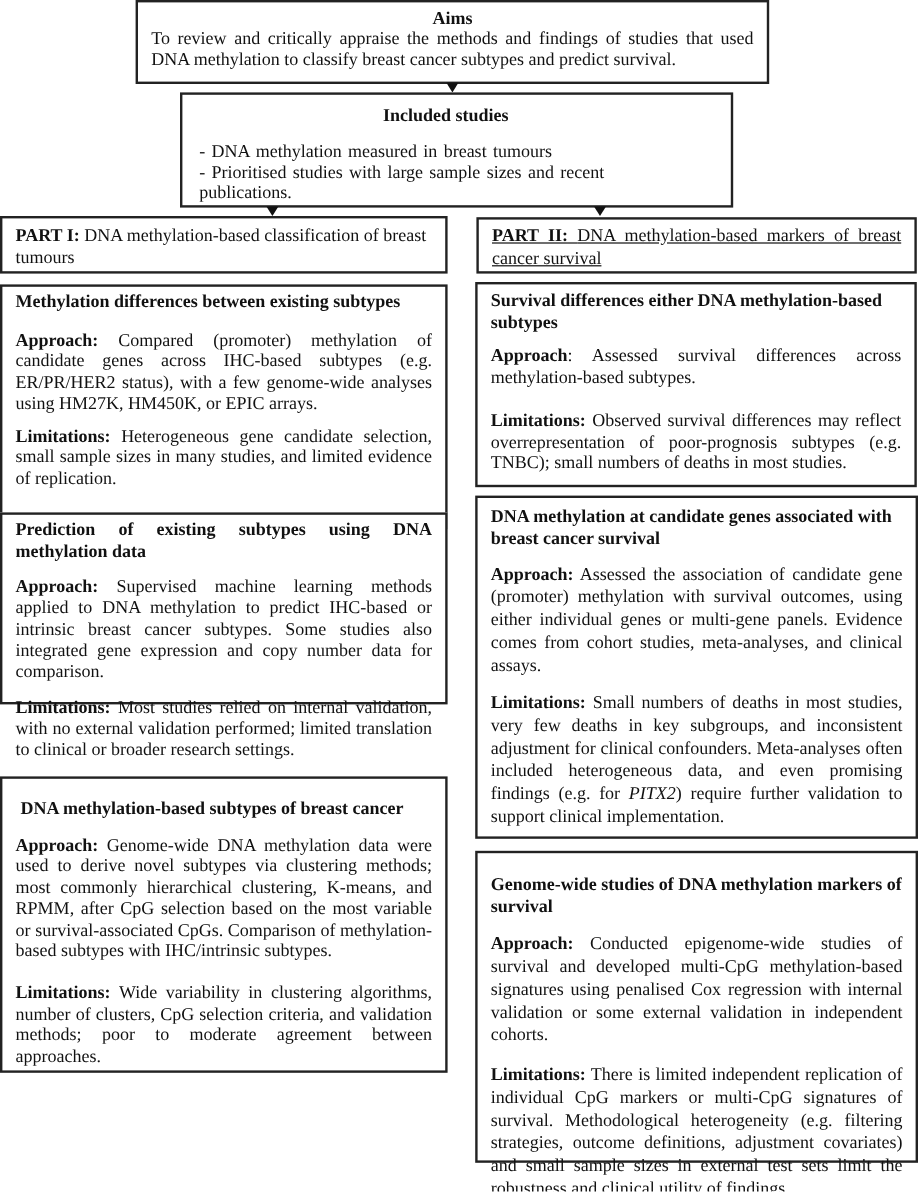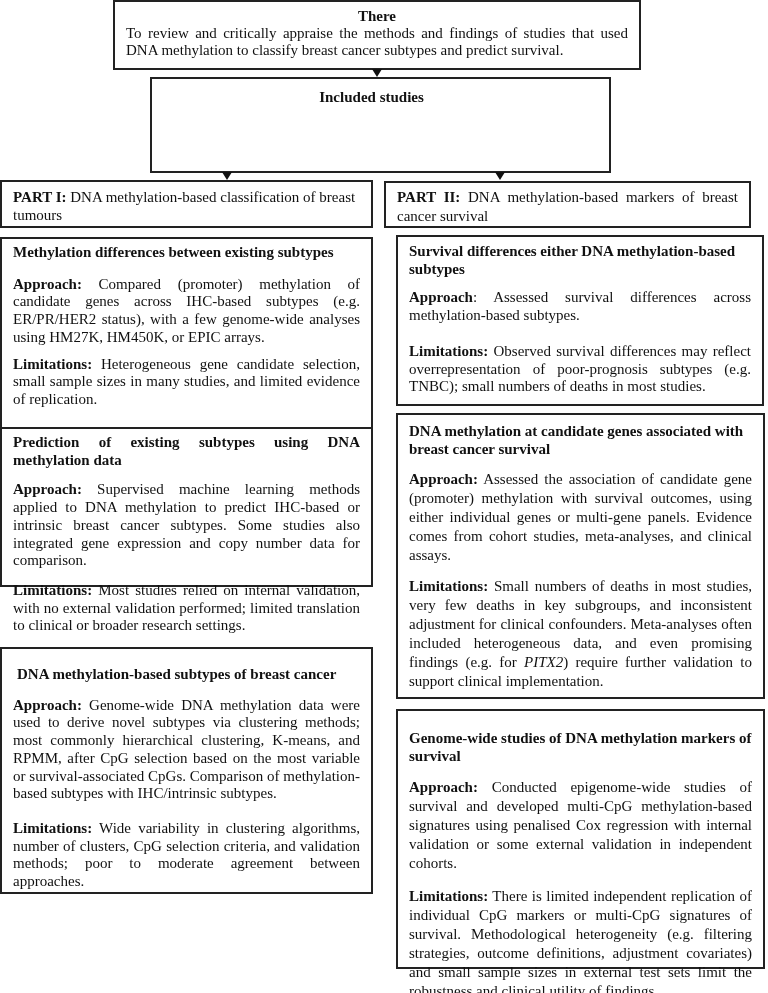--- a/index.html
+++ b/index.html
@@ -35,21 +35,21 @@
     .sec-title { font-weight: bold; }
     .para { }
     
     #aims { left: 113px; top: 0px; width: 528px; height: 70px; line-height: 17px; padding-top: 6px; }
     #aims .body-text { text-align: justify; text-align-last: left; }
     #included { left: 150px; top: 77px; width: 461px; height: 96px; line-height: 17px; padding: 10px 32px 0 14px; }
     #included ul { list-style: none; margin: 13px 0 0 0; padding: 0; text-align: left; word-spacing: 1.5px; }
     #included li { margin: 0; }
     
     #part1 { left: 0px; top: 180px; width: 373px; height: 48px; line-height: 18px; padding-top: 6px; text-align: left; }
-    #part2 { left: 384px; top: 181px; width: 367px; height: 47px; line-height: 19px; padding-top: 5px; }
+    #part2 { left: 397px; top: 181px; width: 367px; height: 47px; line-height: 19px; padding-top: 5px; text-decoration: underline; }
     
     #l1 { left: 0px; top: 237px; width: 373px; height: 204px; line-height: 17.7px; padding-top: 5px; }
     #l1 .sec-title { margin-bottom: 14px; }
     #l1 .para + .para { margin-top: 9px; }
     #l2 { left: 0px; top: 427px; width: 373px; height: 160px; line-height: 17.7px; padding-top: 5px; }
     #l2 .sec-title { margin-bottom: 12px; text-align: justify; }
     #l2 .para + .para { margin-top: 12px; }
     #l3 { left: 0px; top: 647px; width: 373px; height: 247px; line-height: 17.7px; padding-top: 17px; }
     #l3 .sec-title { margin-bottom: 13px; padding-left: 4px; text-align: left; }
     #l3 .para + .para { margin-top: 17px; }
@@ -61,28 +61,32 @@
     #r2 .sec-title { margin-bottom: 12px; line-height: 18px; text-align: left; }
     #r2 .para + .para { margin-top: 12px; }
     #r3 { left: 396px; top: 709px; width: 369px; height: 260px; line-height: 19px; padding-top: 18px; }
     #r3 .sec-title { margin-bottom: 13px; line-height: 18px; text-align: left; }
     #r3 .para + .para { margin-top: 14px; }
   </style>
 </head>
 <body>
 
 <div id="aims" class="box">
-  <p class="b center">There</p>
+  <p class="b center">Aims</p>
   <p class="body-text">To review and critically appraise the methods and findings of studies that used DNA methylation to classify breast cancer subtypes and predict survival.</p>
 </div>
 
 <div class="arrow" style="left:372px; top:69px;"></div>
 
 <div id="included" class="box">
   <p class="b center">Included studies</p>
+  <ul>
+    <li>- DNA methylation measured in breast tumours</li>
+    <li>- Prioritised studies with large sample sizes and recent publications.</li>
+  </ul>
 </div>
 
 <div class="arrow" style="left:222px; top:172px;"></div>
 <div class="arrow" style="left:495px; top:172px;"></div>
 
 <div id="part1" class="box">
   <p><span class="b">PART I:</span> <span>DNA methylation-based classification of breast tumours</span></p>
 </div>
 
 <div id="part2" class="box">

